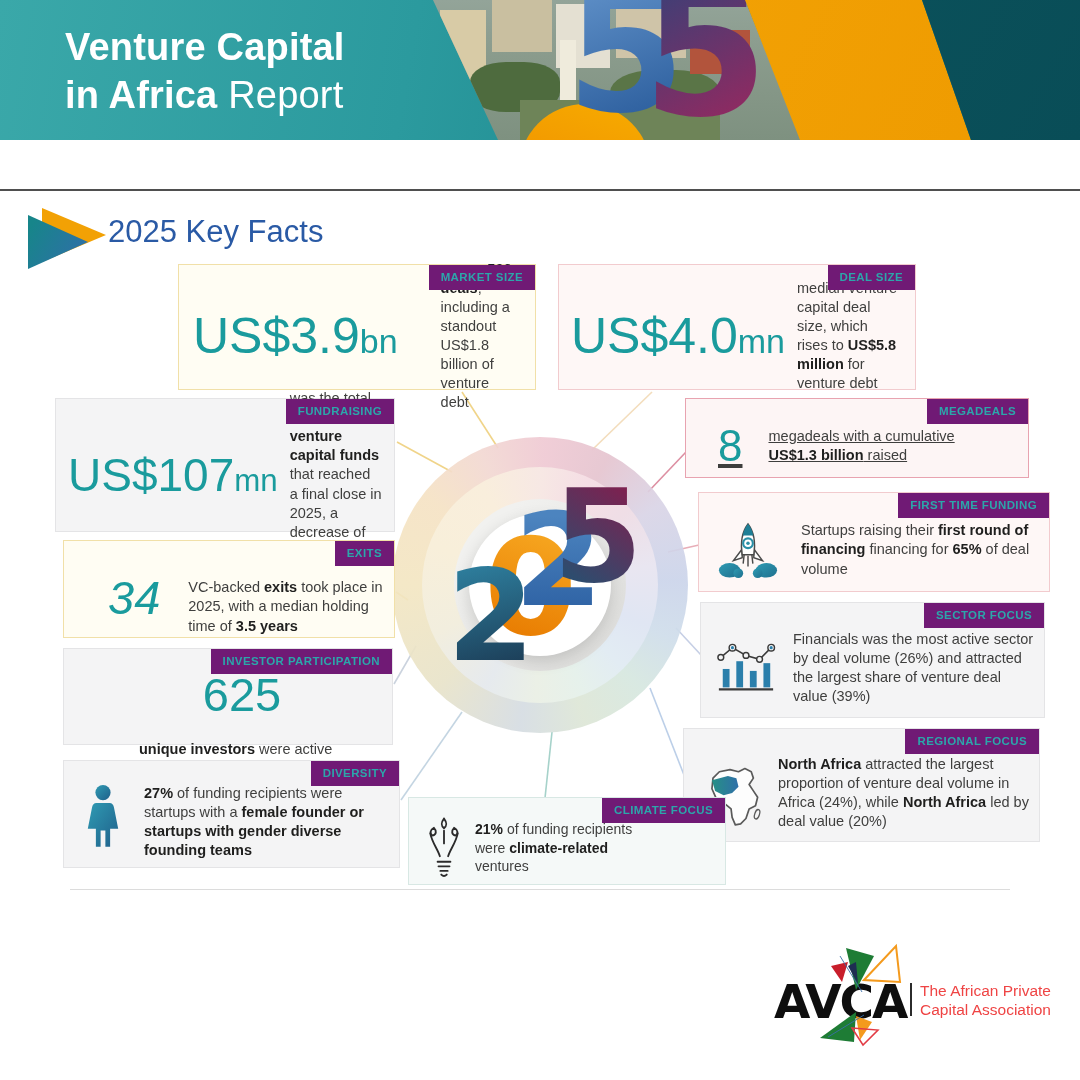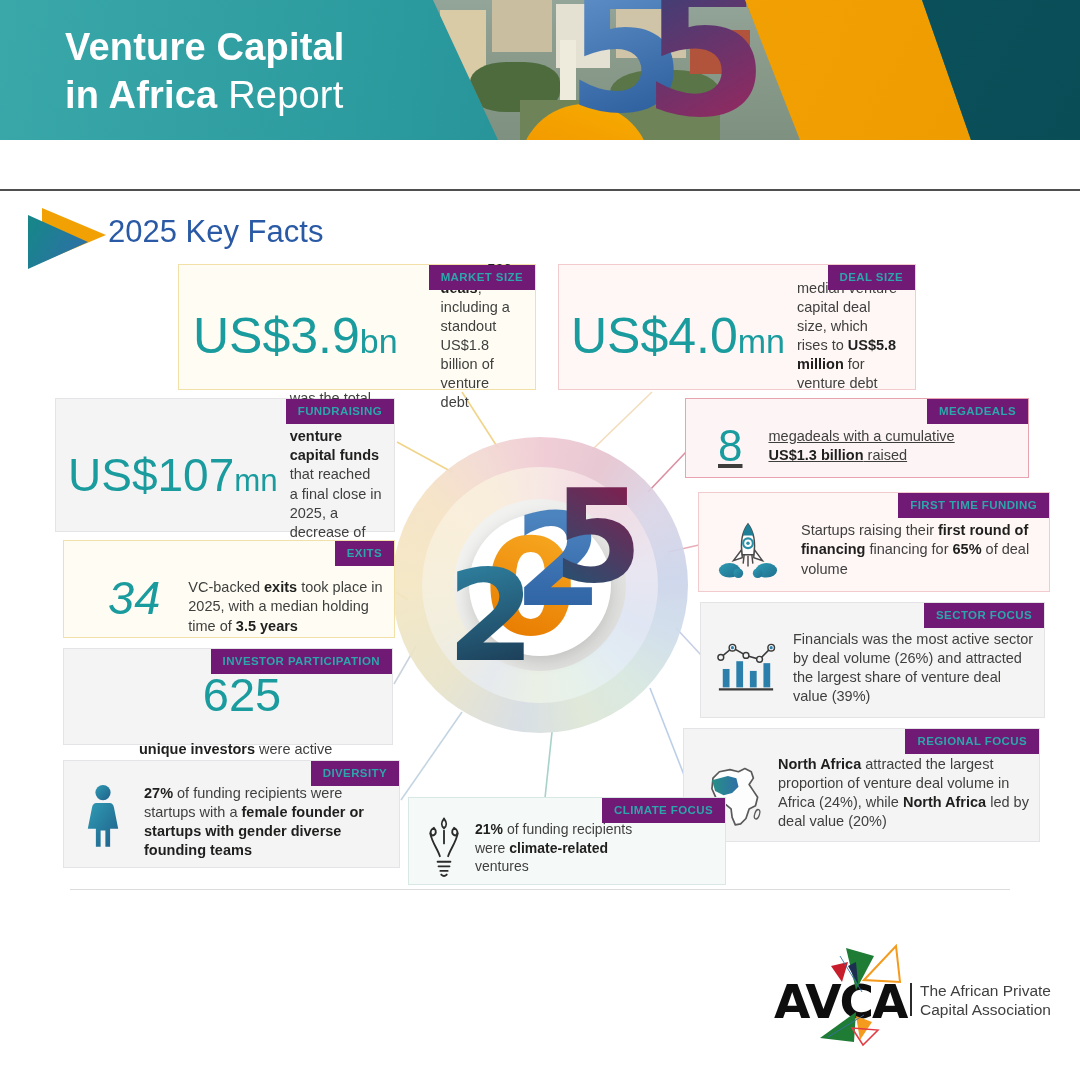--- a/index.html
+++ b/index.html
@@ -125,21 +125,21 @@
   .c-climate .desc{width:186px;font-size:14px;}
 
   .bottom-divider{position:absolute;left:70px;top:889px;width:940px;height:1px;background:#DCDCDC;}
 
   
   .logo{position:absolute;left:768px;top:938px;width:300px;height:118px;z-index:8;}
   .avca-text{position:absolute;left:6px;top:40px;font-size:47px;font-weight:700;color:#0E0E0E;
              font-family:"DejaVu Sans",sans-serif;letter-spacing:-2px;line-height:1;}
   .logo svg{position:absolute;left:0;top:0;}
   .logo-divider{position:absolute;left:142px;top:45px;width:2px;height:33px;background:#2B2B2B;}
-  .tagline{position:absolute;left:152px;top:44px;font-size:15.5px;line-height:1.22;color:#404040;}
+  .tagline{position:absolute;left:152px;top:44px;font-size:15.5px;line-height:1.22;color:#ef4444;}
 </style>
 </head>
 <body>
 
 <div class="canvas">
 
   <div class="header">
     <div class="hdr-photo">
       <div class="hp" style="left:440px;top:10px;width:46px;height:70px;background:#D8CBA6;"></div>
       <div class="hp" style="left:492px;top:0;width:60px;height:52px;background:#C9BFA0;"></div>

